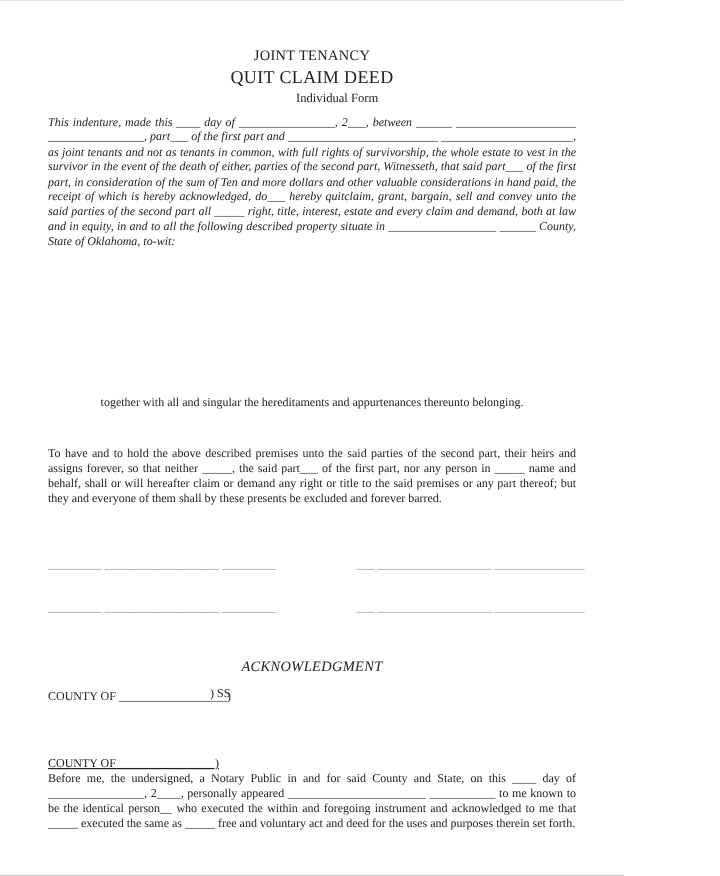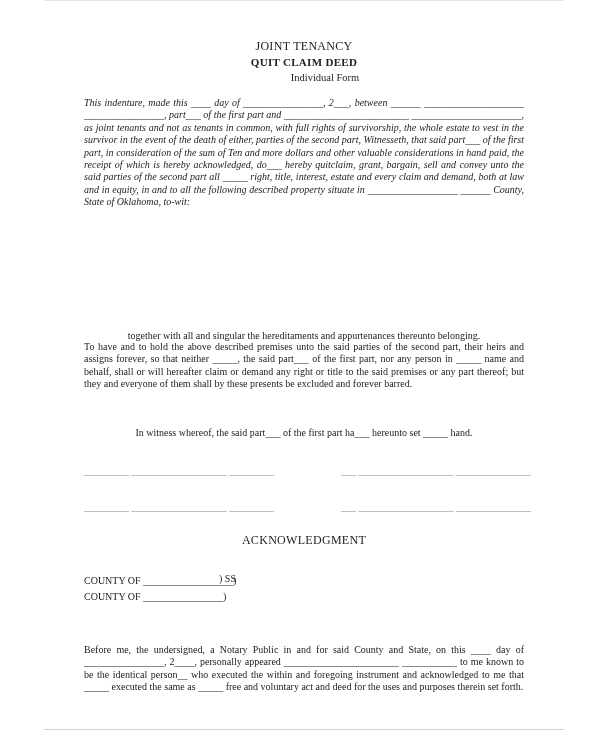--- a/index.html
+++ b/index.html
@@ -11,40 +11,39 @@
     position: relative;
     width: 520px;
     height: 730px;
     background: #ffffff;
     font-family: "Liberation Serif", serif;
     color: #222222;
     overflow: hidden;
     border-top: 1px solid #e3e3e3;
     border-bottom: 1px solid #cfcfcf;
     box-sizing: border-box;
-    margin-left: 44px;
   }
   .abs { position: absolute; }
 
   .title-block {
     top: 38px;
     left: 0;
     right: 0;
     text-align: center;
     line-height: 1.25;
   }
   .doc-category {
     font-size: 12px;
     font-weight: normal;
     margin: 0;
     letter-spacing: 0.3px;
   }
   .doc-title {
-    font-size: 11px;
-    font-weight: bold;
+    font-size: 15px;
+    font-weight: normal;
     margin: 2px 0 0 0;
     letter-spacing: 0.3px;
   }
   .doc-subtitle {
     font-size: 10.5px;
     margin-top: 1px;
     padding-left: 42px;
   }
 
   .para {
@@ -52,53 +51,54 @@
     line-height: 12.4px;
     text-align: justify;
     left: 40px;
     right: 40px;
   }
   .para.no-justify { text-align: center; }
 
   .p-opening  { top: 96px; font-style: italic; }
   .property-blank { top: 195px; height: 130px; left: 40px; right: 40px; }
   .p-together { top: 329px; }
-  .p-habendum { top: 340px; }
+  .p-habendum { top: 372px; }
   .p-witness  { top: 426px; }
 
   .sig-row {
     left: 40px;
     right: 40px;
     font-size: 10px;
     line-height: 12px;
     white-space: nowrap;
     color: #8a8a8a;
   }
   .sig-row-1 { top: 464px; }
   .sig-row-2 { top: 500px; }
   .sig-left  { position: absolute; left: 0; font-style: italic; }
   .sig-right { position: absolute; left: 257px; }
 
   .ack-heading {
-    top: 532px;
+    top: 547px;
     left: 0;
     right: 0;
     text-align: center;
     font-size: 12px;
     letter-spacing: 0.3px;
+    font-style: italic;
   }
   .ack-line {
     left: 40px;
     font-size: 10px;
     line-height: 12px;
     white-space: nowrap;
   }
   .ack-state  { top: 574px; }
   .ack-ss     { top: 572px; left: 175px; }
-  .ack-county { top: 590px; }
+  .ack-county { top: 630px; text-decoration: underline; }
 
   .p-notary { top: 643px; }
 </style>
 </head>
 <body>
 
 <div class="page">
 
   <div class="abs title-block">
     <div class="doc-category">JOINT TENANCY</div>
@@ -107,21 +107,20 @@
   </div>
 
   <div class="abs para p-opening">This indenture, made this ____ day of ________________, 2___, between ______ ____________________ ________________, part___ of the first part and _________________________ ______________________, as joint tenants and not as tenants in common, with full rights of survivorship, the whole estate to vest in the survivor in the event of the death of either, parties of the second part, Witnesseth, that said part___ of the first part, in consideration of the sum of Ten and more dollars and other valuable considerations in hand paid, the receipt of which is hereby acknowledged, do___ hereby quitclaim, grant, bargain, sell and convey unto the said parties of the second part all _____ right, title, interest, estate and every claim and demand, both at law and in equity, in and to all the following described property situate in __________________ ______ County, State of Oklahoma, to-wit:</div>
 
   <div class="abs property-blank"></div>
 
   <div class="abs para no-justify p-together">together with all and singular the hereditaments and appurtenances thereunto belonging.</div>
 
   <div class="abs para p-habendum">To have and to hold the above described premises unto the said parties of the second part, their heirs and assigns forever, so that neither _____, the said part___ of the first part, nor any person in _____ name and behalf, shall or will hereafter claim or demand any right or title to the said premises or any part thereof; but they and everyone of them shall by these presents be excluded and forever barred.</div>
 
-  <div class="abs para no-justify p-witness">In witness whereof, the said part___ of the first part ha___ hereunto set _____ hand.</div>
 
   <div class="abs sig-row sig-row-1">
     <span class="sig-left">_________ ___________________ _________</span>
     <span class="sig-right">___ ___________________ _______________</span>
   </div>
 
   <div class="abs sig-row sig-row-2">
     <span class="sig-left">_________ ___________________ _________</span>
     <span class="sig-right">___ ___________________ _______________</span>
   </div>

